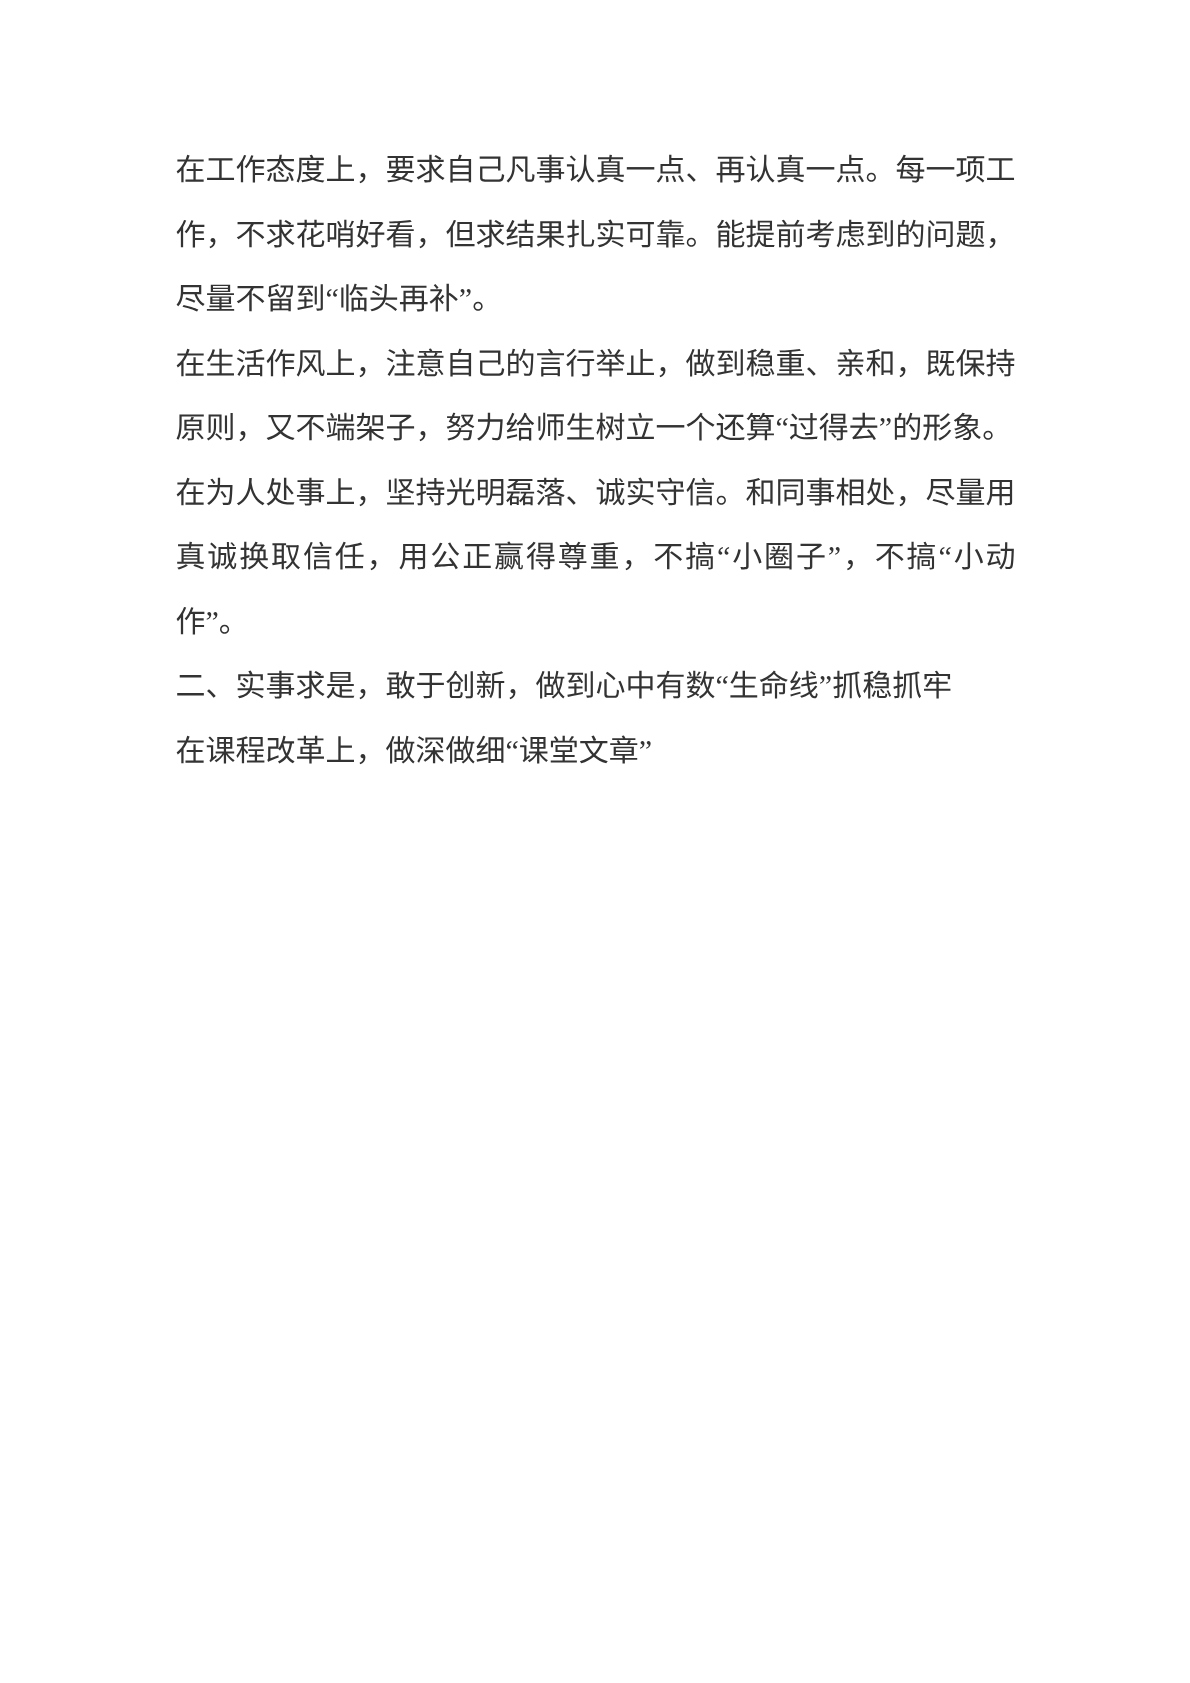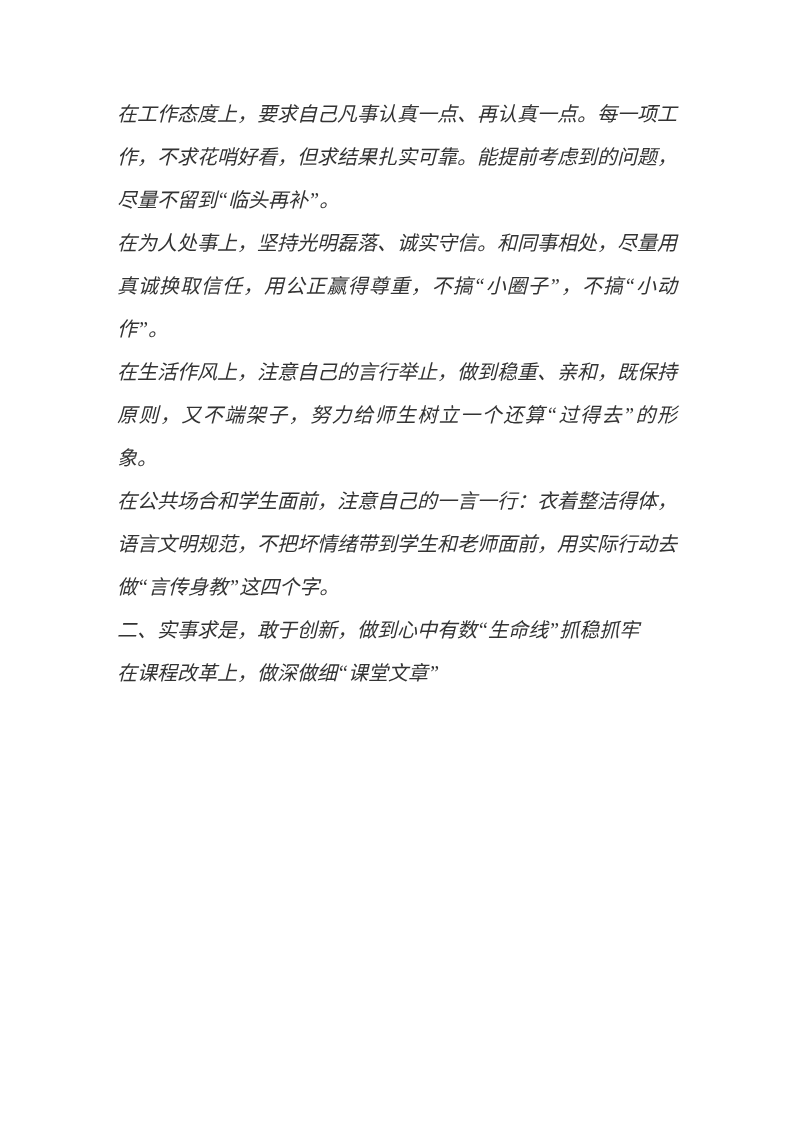--- a/index.html
+++ b/index.html
@@ -12,38 +12,36 @@
       height: 1122px;
       overflow: hidden;
       font-family: "Liberation Serif", "DejaVu Serif", serif;
     }
     .page {
       box-sizing: border-box;
       width: 793px;
       height: 1122px;
       background: #ffffff;
       padding: 93px 116px 0 117px;
-      font-style: italic;
     }
     .para {
       margin: 0;
       font-size: 20px;
       line-height: 43px;
       color: #333333;
       text-align: justify;
       text-justify: inter-ideograph;
       word-break: break-all;
     }
     .para.heading {
       font-weight: normal; 
     }
   </style>
 </head>
 <body>
 
 <div class="page">
   <p class="para">在工作态度上，要求自己凡事认真一点、再认真一点。每一项工作，不求花哨好看，但求结果扎实可靠。能提前考虑到的问题，尽量不留到“临头再补”。</p>
+  <p class="para">在生活作风上，注意自己的言行举止，做到稳重、亲和，既保持原则，又不端架子，努力给师生树立一个还算“过得去”的形象。</p>
   <p class="para">在为人处事上，坚持光明磊落、诚实守信。和同事相处，尽量用真诚换取信任，用公正赢得尊重，不搞“小圈子”，不搞“小动作”。</p>
-  <p class="para">在生活作风上，注意自己的言行举止，做到稳重、亲和，既保持原则，又不端架子，努力给师生树立一个还算“过得去”的形象。</p>
-  <p class="para">在公共场合和学生面前，注意自己的一言一行：衣着整洁得体，语言文明规范，不把坏情绪带到学生和老师面前，用实际行动去做“言传身教”这四个字。</p>
   <p class="para heading">二、实事求是，敢于创新，做到心中有数“生命线”抓稳抓牢</p>
   <p class="para">在课程改革上，做深做细“课堂文章”</p>
 </div>
 
 </body></html>

